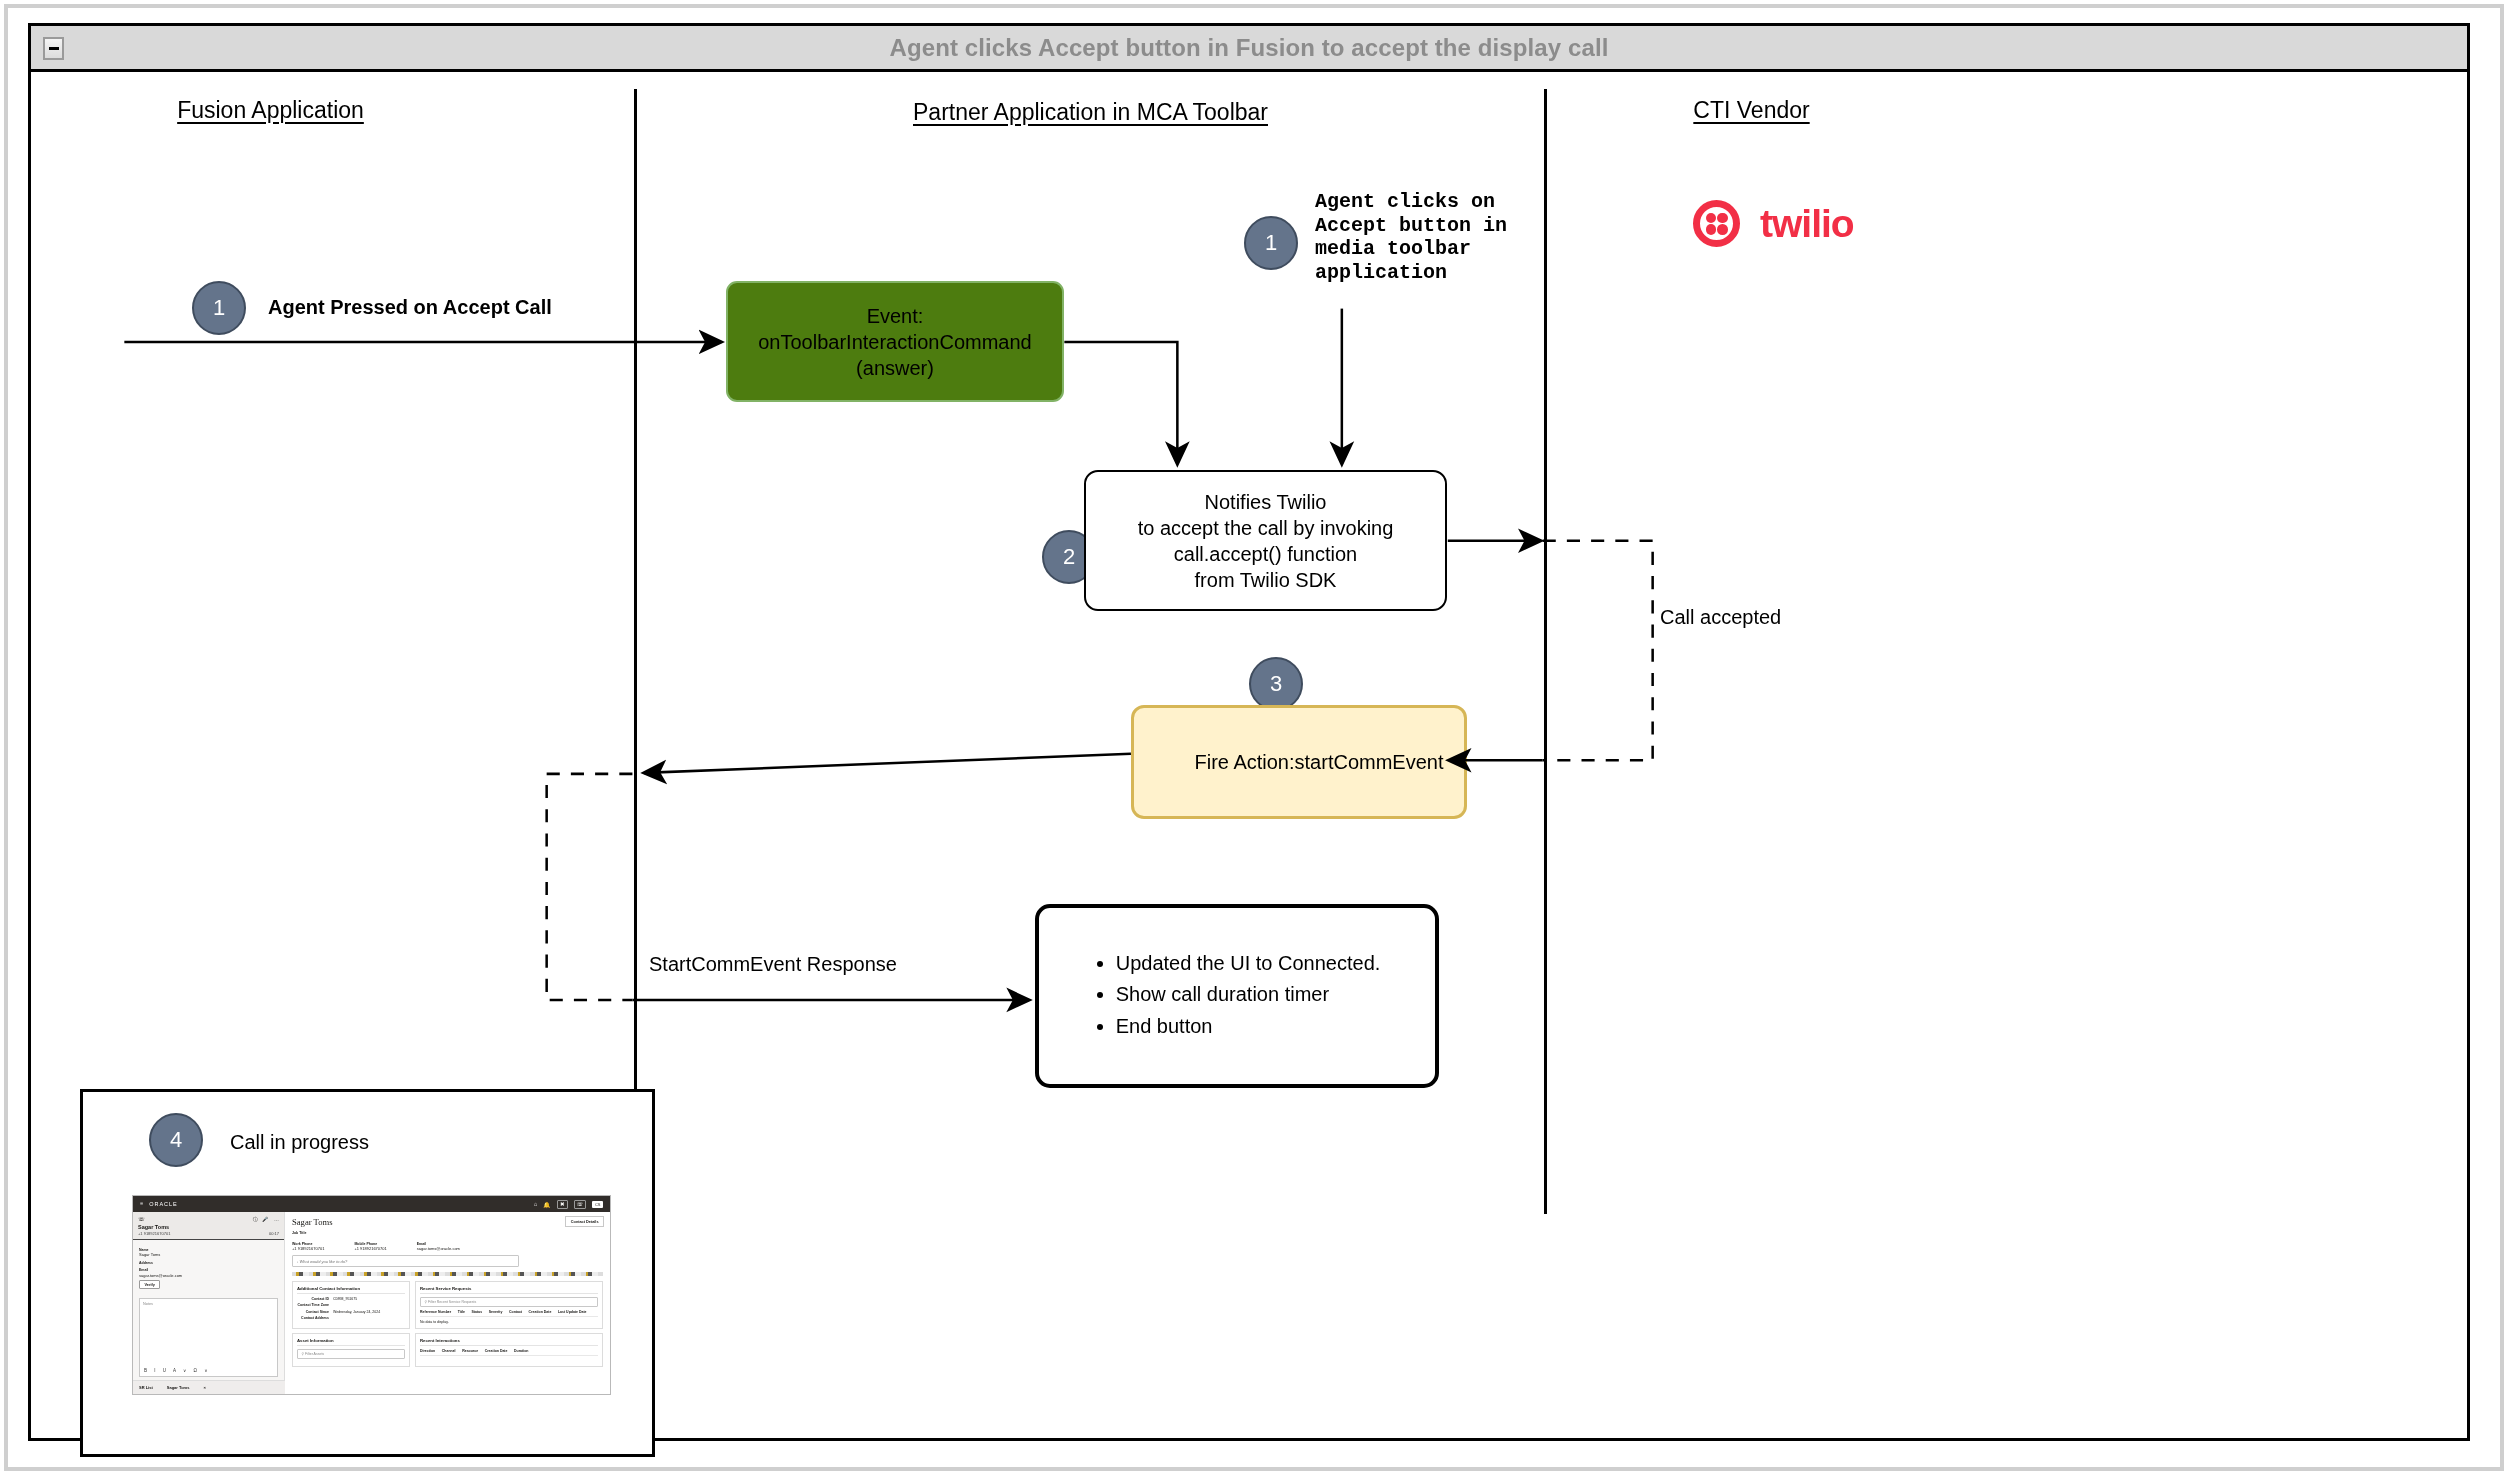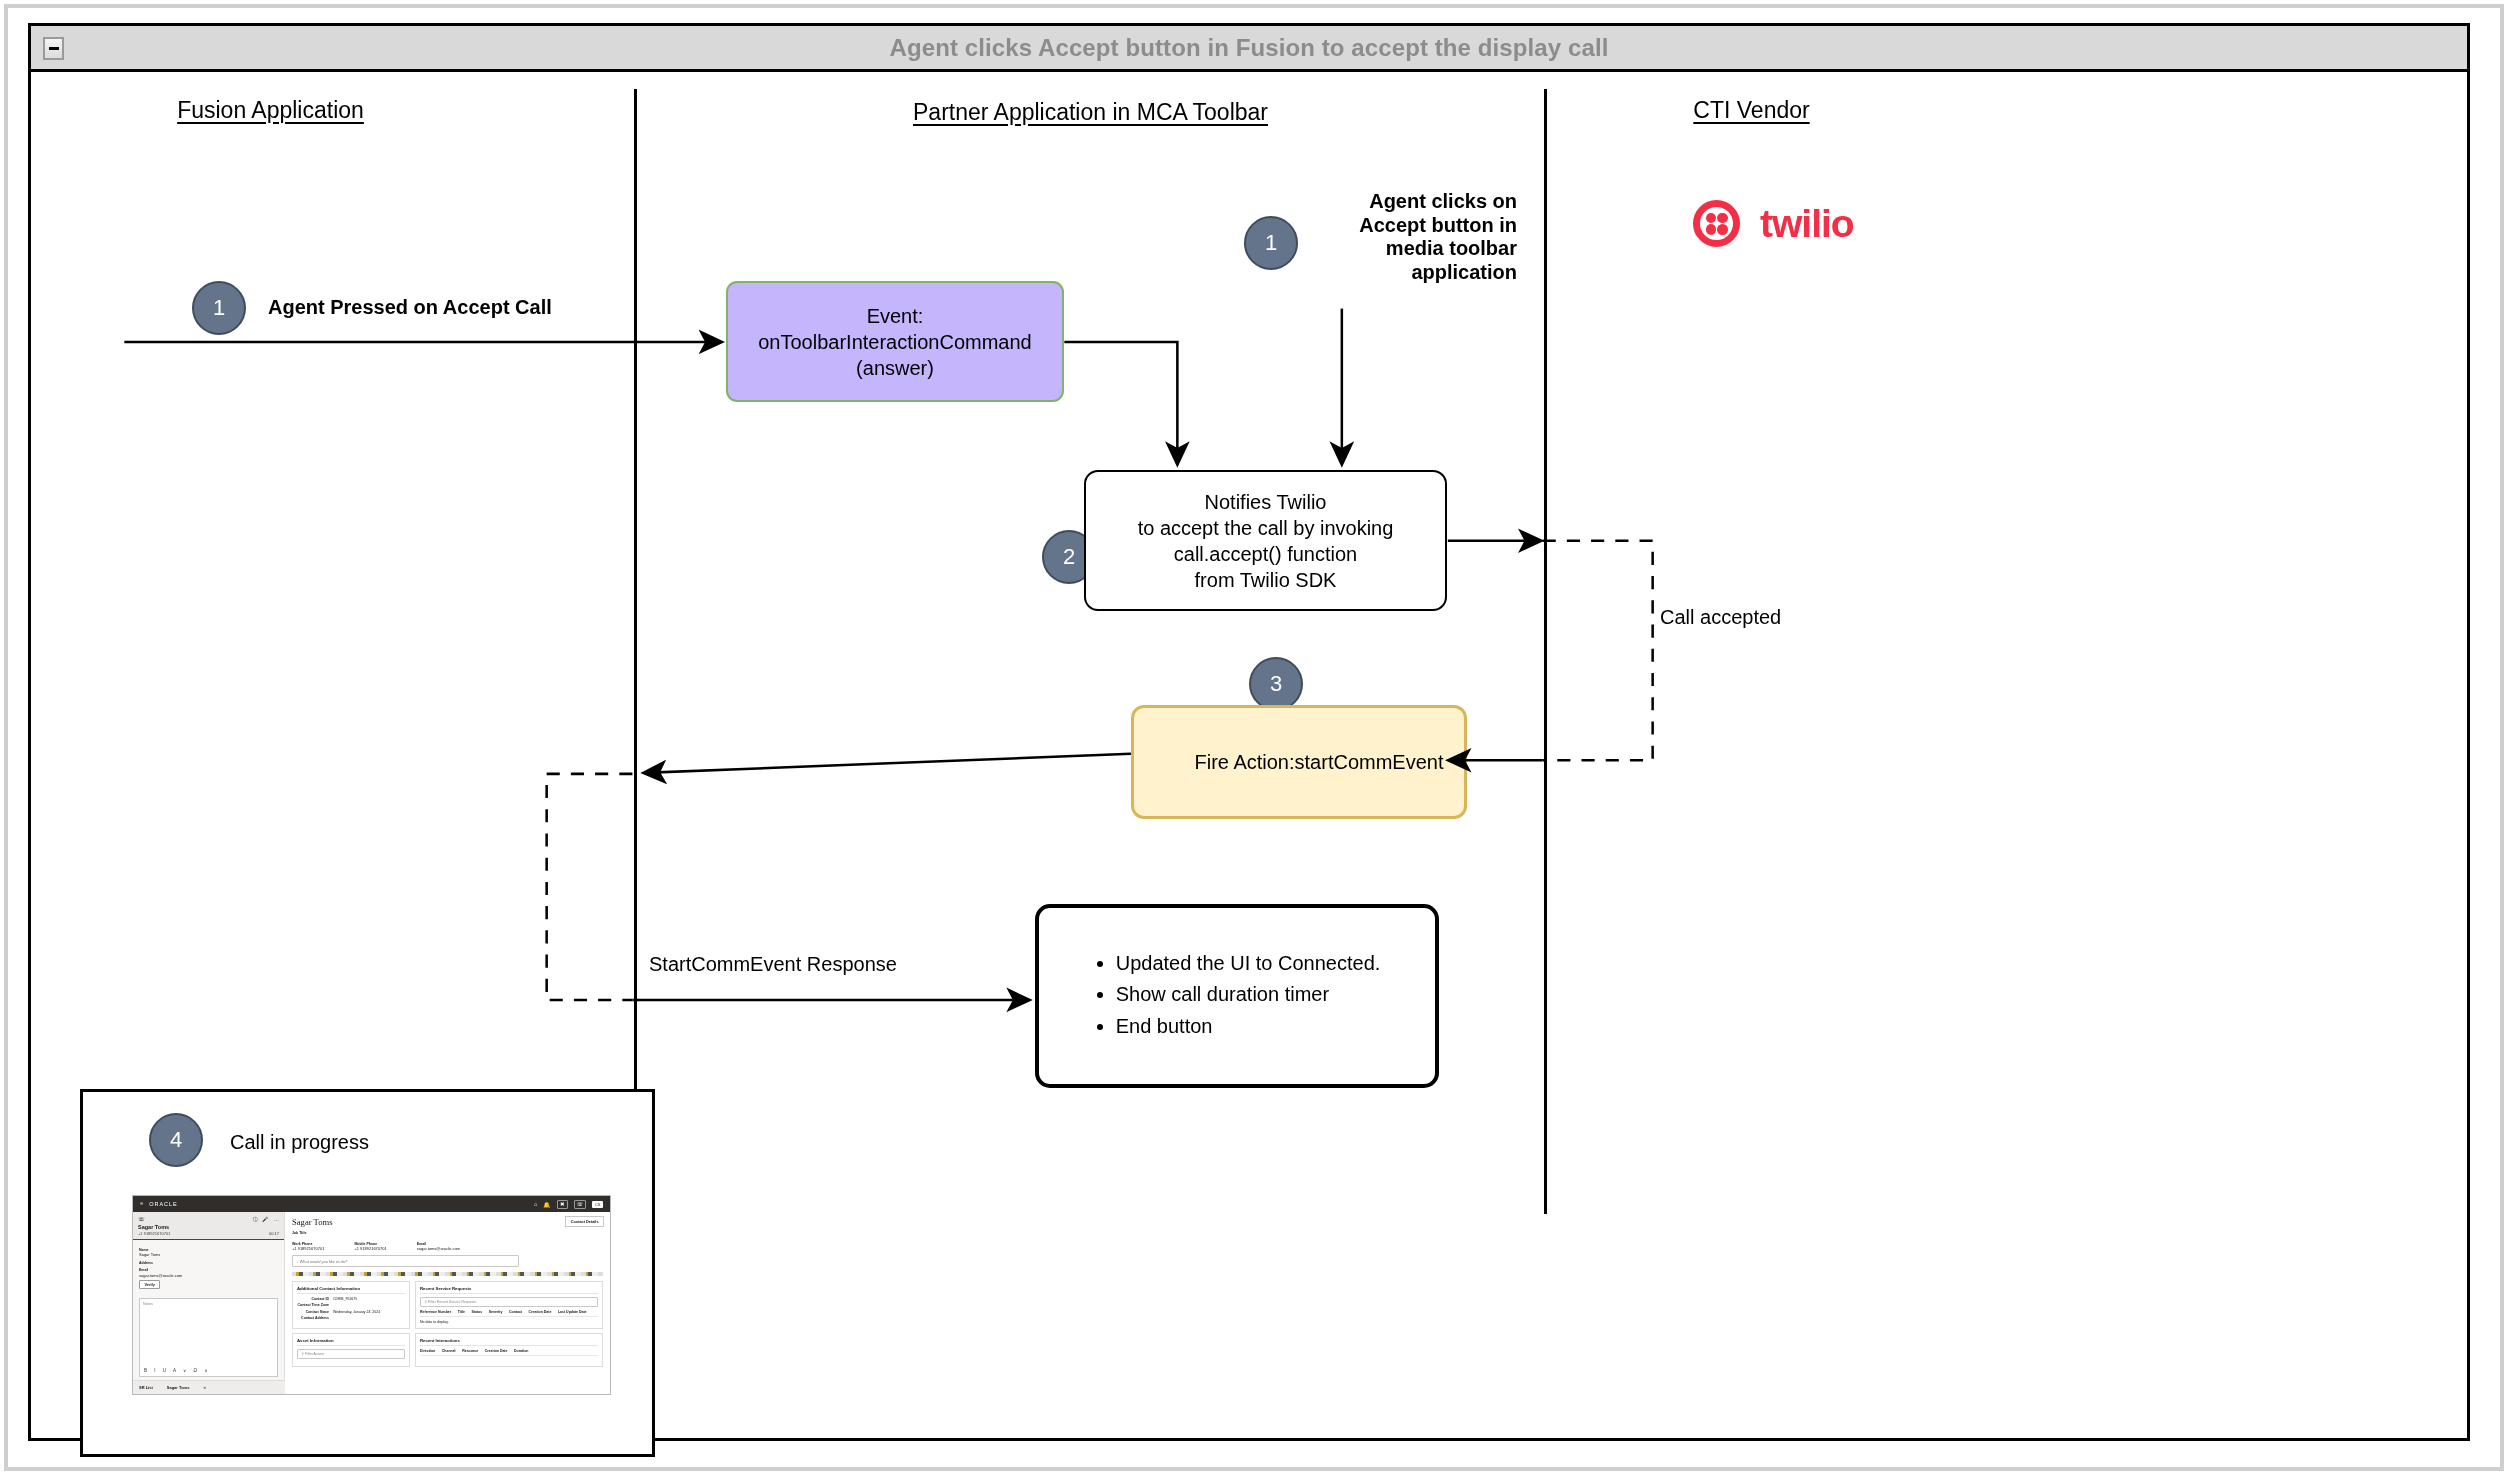--- a/index.html
+++ b/index.html
@@ -38,21 +38,21 @@
 
   
   .step-caption{position:absolute;font-size:20px;font-weight:bold;color:#000;line-height:1.18;}
 
   
   .plain-caption{position:absolute;font-size:20px;color:#000;line-height:1.2;}
 
   
   .box{position:absolute;box-sizing:border-box;display:flex;align-items:center;
        justify-content:center;text-align:center;font-size:20px;color:#000;line-height:1.3;}
-  .box.green{background:#c4b5fd;border:2.5px solid #82b366;border-radius:11px;}
+  .box.green{background:#4d7c0f;border:2.5px solid #82b366;border-radius:11px;}
   .box.plain{background:#fff;border:2.5px solid #000;border-radius:14px;}
   .box.yellow{background:#fff2cc;border:3px solid #d6b656;border-radius:13px;}
   .box.thick{background:#fff;border:4px solid #000;border-radius:15px;}
 
   .bullets{margin:0;padding:0 0 0 29px;text-align:left;font-size:20px;line-height:1.42;}
   .bullets li{margin:0 7px 3px 0;}
 
   
   #wires{position:absolute;left:0;top:0;width:100%;height:100%;pointer-events:none;}
 
@@ -151,21 +151,21 @@
     </div>
 
     <div class="badge" style="left:161px;top:255px;width:54px;height:54px;">
       <span>1</span>
     </div>
     <div class="step-caption" style="left:237px;top:270px;width:383px;">Agent Pressed on Accept Call</div>
 
     <div class="badge" style="left:1213px;top:190px;width:54px;height:54px;">
       <span>1</span>
     </div>
-    <div class="step-caption" style="left:1284px;top:164px;width:202px;text-align:right;">Agent clicks on Accept button in media toolbar application</div>
+    <div class="step-caption" style="left:1284px;top:164px;width:202px;text-align:left;font-family:Liberation Mono, monospace;">Agent clicks on Accept button in media toolbar application</div>
 
     <div class="badge" style="left:1011px;top:504px;width:54px;height:54px;">
       <span>2</span>
     </div>
 
     <div class="badge" style="left:1218px;top:631px;width:54px;height:54px;">
       <span>3</span>
     </div>
 
     <div class="box green" style="left:695px;top:255px;width:338px;height:121px;flex-direction:column;">

